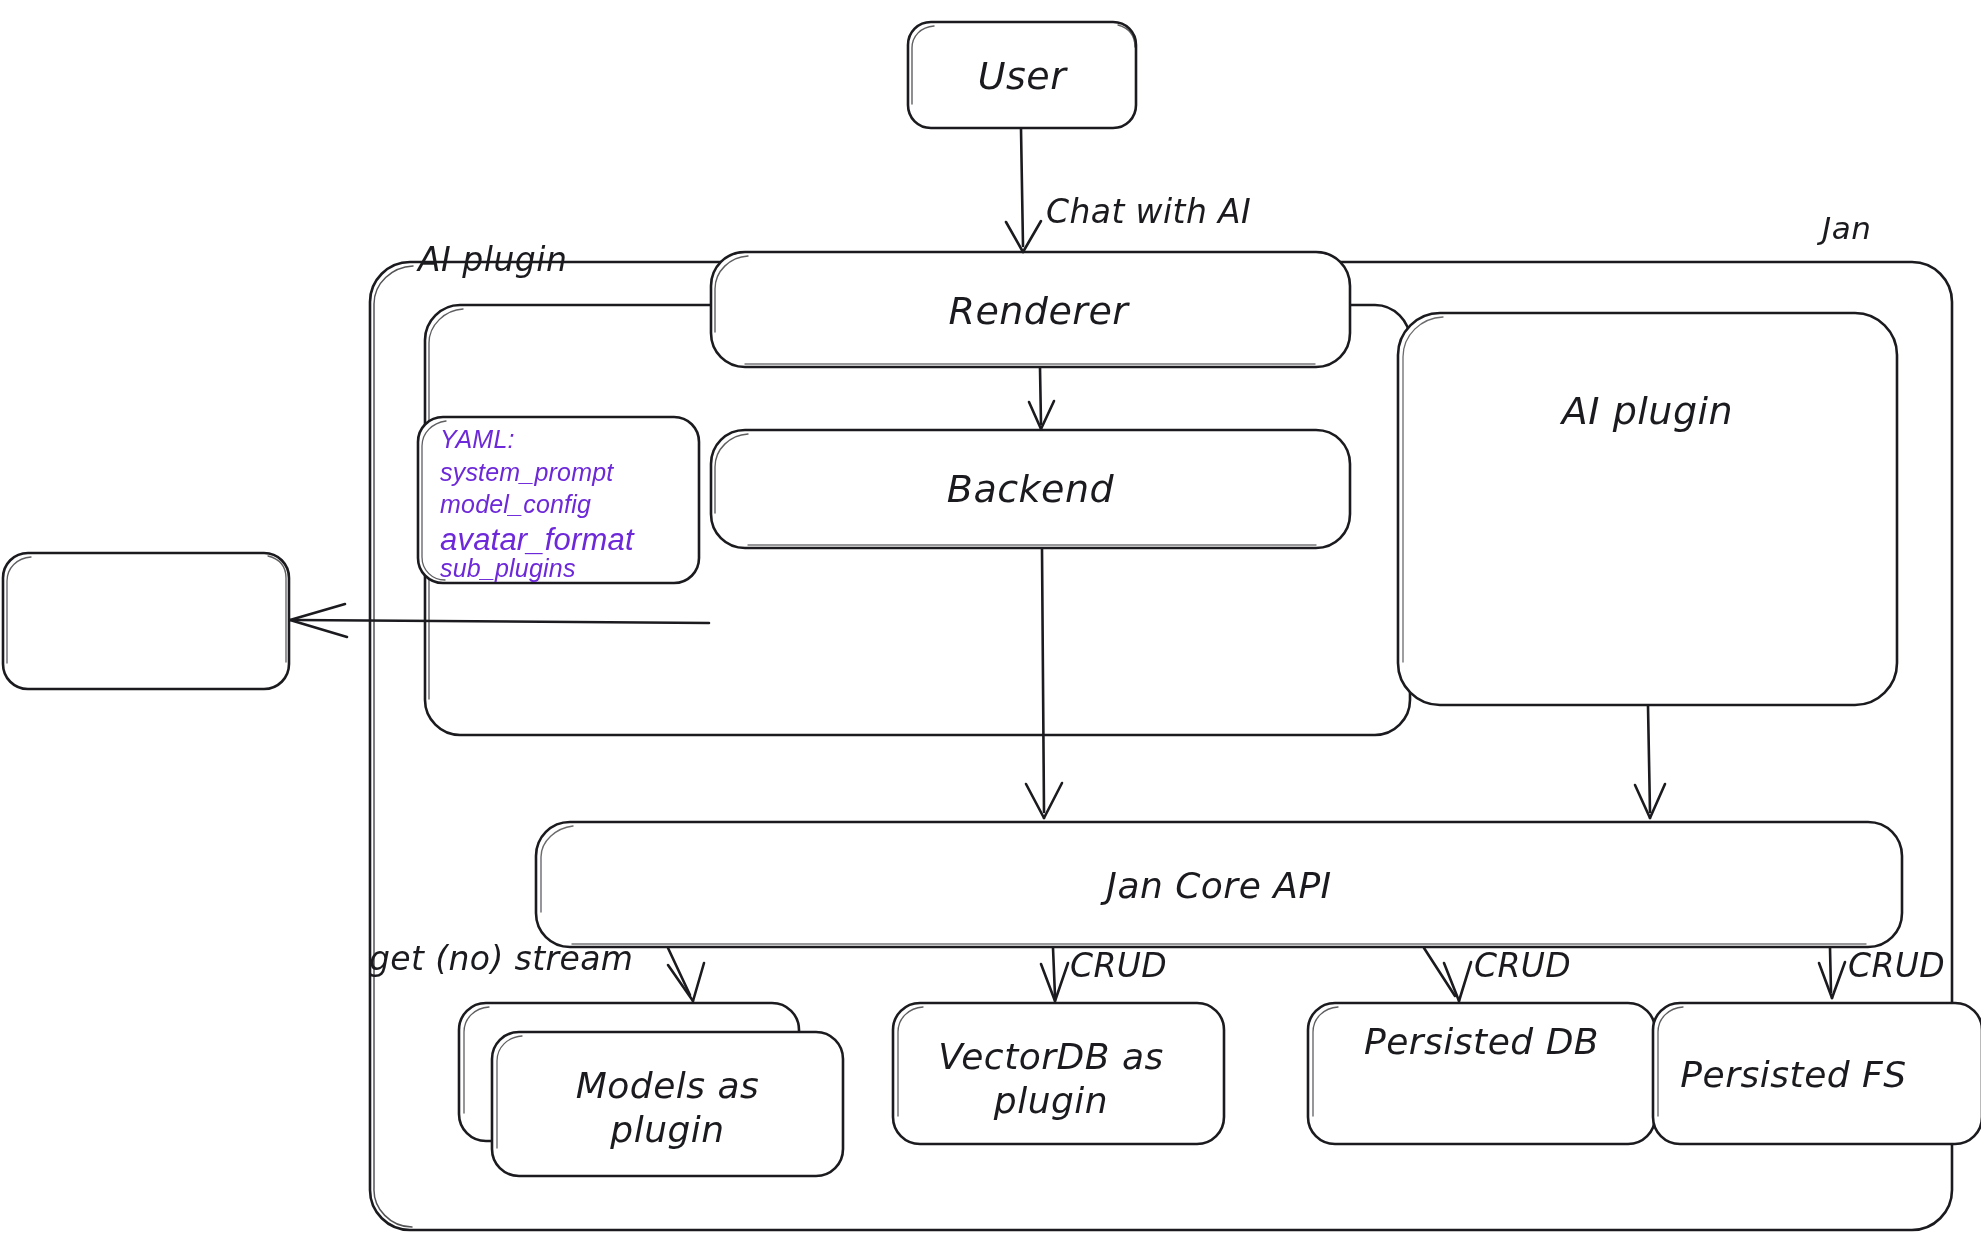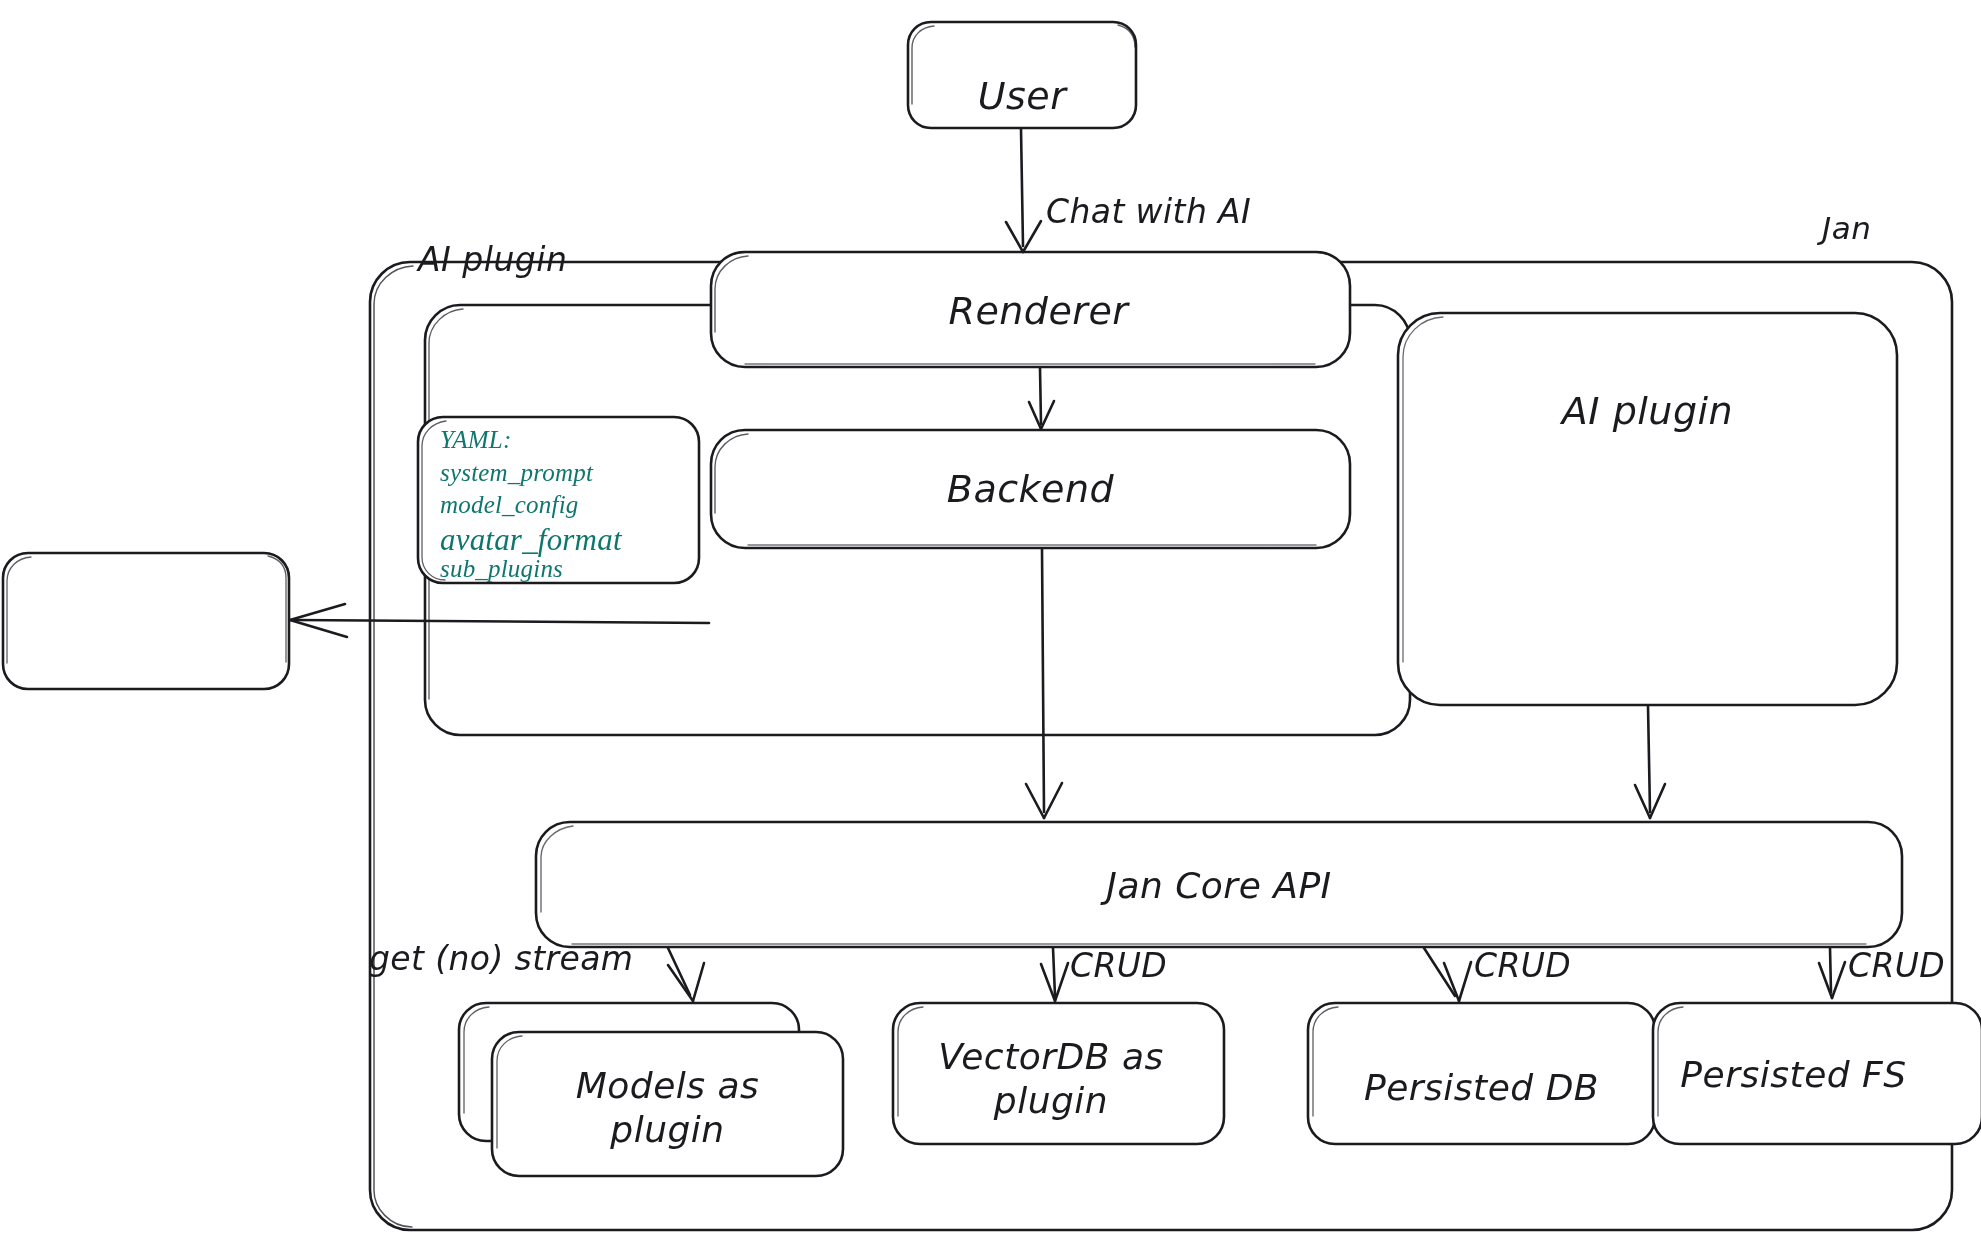--- a/index.html
+++ b/index.html
@@ -14,21 +14,21 @@
     font-style:italic;
     font-weight:400;
     letter-spacing:.5px;
     text-align:center;
     white-space:pre;
     line-height:1.22;
     pointer-events:none;
   }
   .lbl{position:absolute;color:#1b1b1f;font-family:"DejaVu Sans", sans-serif;
        font-style:italic;white-space:pre;line-height:1.3;letter-spacing:.4px;}
-  .yaml{position:absolute;color:#0f766e;font-family:Liberation Serif, serif;
+  .yaml{position:absolute;color:#6d28d9;font-family:Liberation Sans, sans-serif;
         font-style:italic;white-space:pre;line-height:1.32;letter-spacing:.2px;}
 </style>
 </head>
 <body>
 
 <div id="stage">
 
   <svg class="layer" viewBox="0 0 1981 1246" xmlns="http://www.w3.org/2000/svg">
     <g fill="none" stroke="#1b1b1f" stroke-width="2.6" stroke-linecap="round" stroke-linejoin="round">
 
@@ -188,38 +188,38 @@
         <path d="M 1845,962 L 1832,998"></path>
       </g>
 
     </g>
   </svg>
 
   <div class="nodetext" style="left:1822px;top:210px;width:120px;font-size:31px;text-align:left;">Jan</div>
 
   <div class="nodetext" style="left:418px;top:240px;width:300px;font-size:33px;text-align:left;">AI plugin</div>
 
-  <div class="nodetext" style="left:908px;top:53px;width:228px;font-size:38px;margin-top:20px;">User</div>
+  <div class="nodetext" style="left:908px;top:53px;width:228px;font-size:38px;">User</div>
 
   <div class="nodetext" style="left:719px;top:288px;width:639px;font-size:38px;">Renderer</div>
 
   <div class="nodetext" style="left:711px;top:466px;width:639px;font-size:38px;">Backend</div>
 
   <div class="nodetext" style="left:1398px;top:388px;width:499px;font-size:38px;">AI plugin</div>
 
 
   <div class="nodetext" style="left:536px;top:864px;width:1366px;font-size:36px;font-style:italic;">Jan Core API</div>
 
   <div class="nodetext" style="left:492px;top:1064px;width:351px;font-size:36px;">Models as
 plugin</div>
 
   <div class="nodetext" style="left:893px;top:1035px;width:316px;font-size:36px;">VectorDB as
 plugin</div>
 
-  <div class="nodetext" style="left:1308px;top:1066px;width:347px;font-size:36px;">Persisted DB</div>
+  <div class="nodetext" style="left:1308px;top:1020px;width:347px;font-size:36px;">Persisted DB</div>
 
   <div class="nodetext" style="left:1653px;top:1053px;width:281px;font-size:36px;">Persisted FS</div>
 
   <div class="yaml" style="left:440px;top:423px;font-size:25px;">YAML:</div>
   <div class="yaml" style="left:440px;top:456px;font-size:25px;">system_prompt</div>
   <div class="yaml" style="left:440px;top:488px;font-size:25px;">model_config</div>
   <div class="yaml" style="left:440px;top:520px;font-size:31px;">avatar_format</div>
   <div class="yaml" style="left:440px;top:552px;font-size:25px;">sub_plugins</div>
 
   <div class="lbl" style="left:1046px;top:191px;font-size:33px;">Chat with AI</div>

